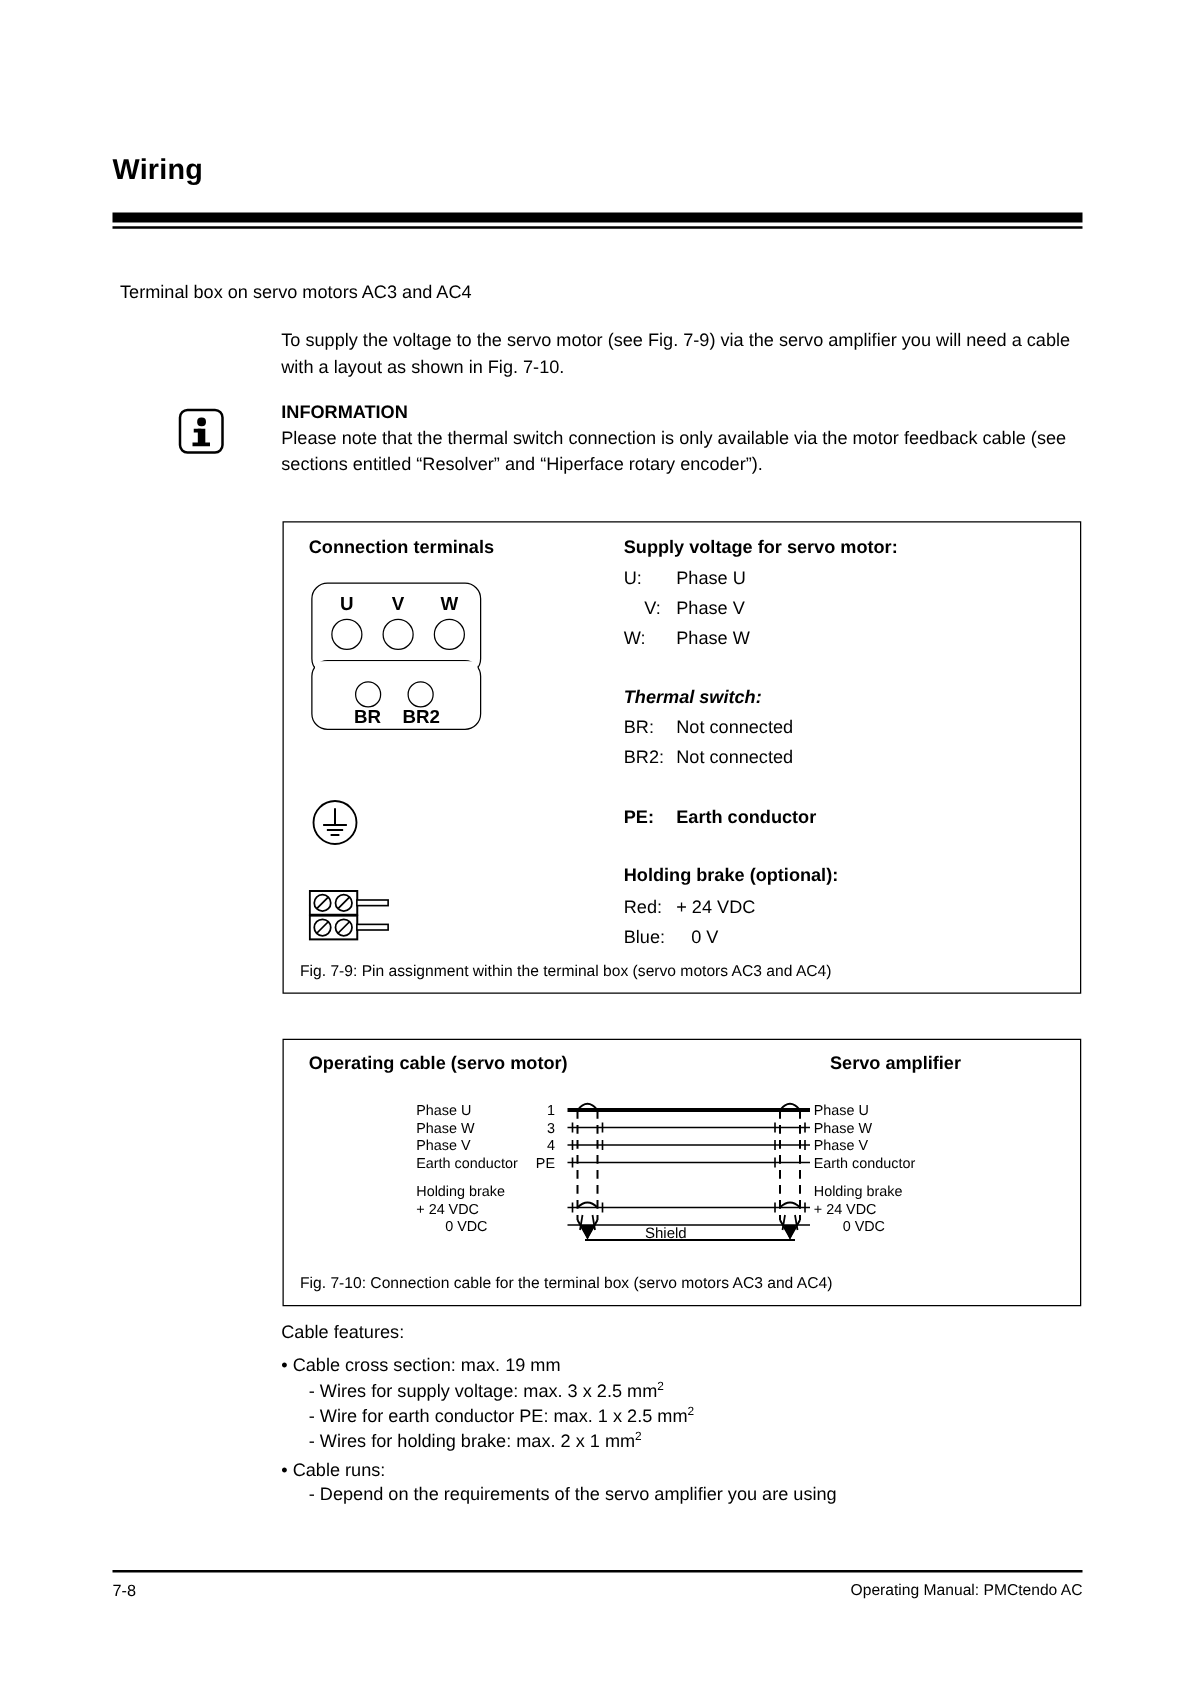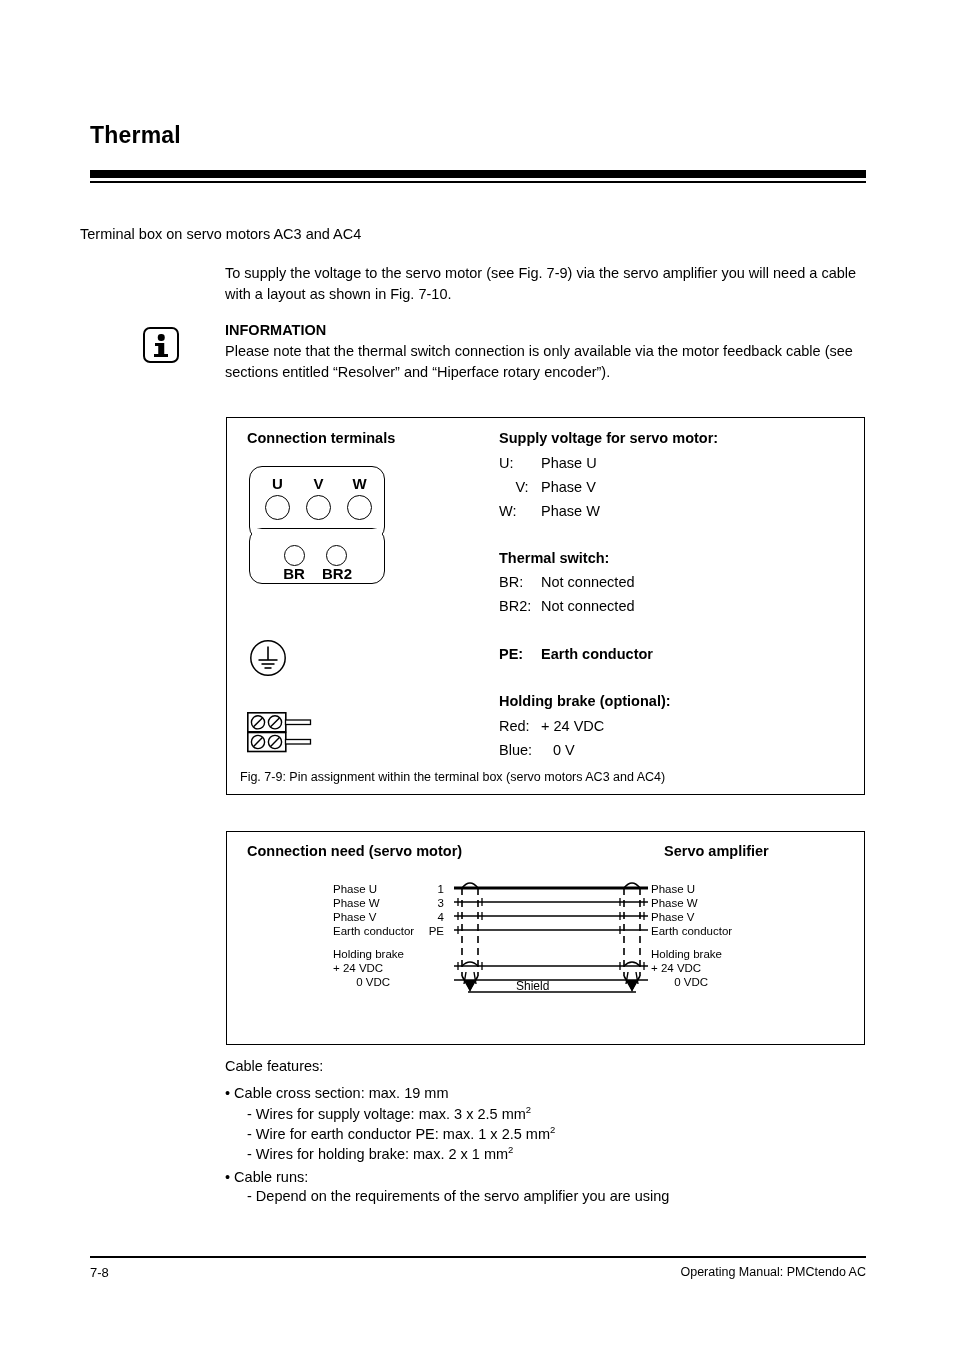--- a/index.html
+++ b/index.html
@@ -41,21 +41,21 @@
     left: 90px;
     top: 181px;
     width: 776px;
     height: 1.5px;
     background: #000000;
   }
 
   
   .lead-line {
     position: absolute;
-    left: 80px;
+    left: 96px;
     top: 226px;
     font-size: 14.5px;
   }
   .intro-para {
     position: absolute;
     left: 225px;
     top: 263px;
     width: 648px;
     font-size: 14.5px;
     line-height: 21px;
@@ -264,21 +264,21 @@
     right: 88px;
     top: 1265px;
     font-size: 12.5px;
   }
 </style>
 </head>
 <body>
 
 <div class="page">
 
-  <div class="chapter-title">Thermal</div>
+  <div class="chapter-title">Wiring</div>
   <div class="header-rule-thick"></div>
   <div class="header-rule-thin"></div>
 
   <div class="lead-line">Terminal box on servo motors AC3 and AC4</div>
   <div class="intro-para">To supply the voltage to the servo motor (see Fig. 7-9) via the servo amplifier you will need a cable with a layout as shown in Fig. 7-10.</div>
 
   <div class="info-icon">
     <div class="dot"></div>
     <div class="serif"></div>
     <div class="stem"></div>
@@ -311,21 +311,21 @@
   <div class="kv-row" style="left:499px; top:455px;">
     <span class="k">U:</span><span class="v">Phase U</span>
   </div>
   <div class="kv-row" style="left:503px; top:479px;text-align:center;">
     <span class="k" style="width:38px;">V:</span><span class="v">Phase V</span>
   </div>
   <div class="kv-row" style="left:499px; top:503px;">
     <span class="k">W:</span><span class="v">Phase W</span>
   </div>
 
-  <div class="col-head" style="left:499px; top:550px;">Thermal switch:</div>
+  <div class="col-head" style="left:499px; top:550px;font-style:italic;">Thermal switch:</div>
   <div class="kv-row" style="left:499px; top:574px;">
     <span class="k">BR:</span><span class="v">Not connected</span>
   </div>
   <div class="kv-row" style="left:499px; top:598px;">
     <span class="k">BR2:</span><span class="v">Not connected</span>
   </div>
 
   <div class="earth">
     <svg width="38" height="38" viewBox="0 0 38 38">
       <circle cx="19" cy="19" r="17.2" fill="#fff" stroke="#000" stroke-width="1.5"></circle>
@@ -362,21 +362,21 @@
     <span class="k">Red:</span><span class="v">+ 24 VDC</span>
   </div>
   <div class="kv-row" style="left:499px; top:742px;">
     <span class="k" style="width:54px;">Blue:</span><span class="v">0 V</span>
   </div>
 
   <div class="fig-caption" style="left:240px; top:770px;">Fig. 7-9: Pin assignment within the terminal box (servo motors AC3 and AC4)</div>
 
   <div class="fig-box" id="fig710"></div>
 
-  <div class="cab-head" style="left:247px; top:843px;">Connection need (servo motor)</div>
+  <div class="cab-head" style="left:247px; top:843px;">Operating cable (servo motor)</div>
   <div class="cab-head" style="left:664px; top:843px;">Servo amplifier</div>
 
   <div class="cab-label" style="left:333px; top:883px;">Phase U</div>
   <div class="cab-label" style="left:333px; top:897px;">Phase W</div>
   <div class="cab-label" style="left:333px; top:911px;">Phase V</div>
   <div class="cab-label" style="left:333px; top:925px;">Earth conductor</div>
 
   <div class="cab-label r" style="left:412px; top:883px; width:32px;">1</div>
   <div class="cab-label r" style="left:412px; top:897px; width:32px;">3</div>
   <div class="cab-label r" style="left:412px; top:911px; width:32px;">4</div>
@@ -440,20 +440,21 @@
       <line x1="178" y1="12" x2="178" y2="100" stroke="#000" stroke-width="1.6" stroke-dasharray="7 5"></line>
       <line x1="194" y1="12" x2="194" y2="100" stroke="#000" stroke-width="1.6" stroke-dasharray="7 5"></line>
       <path d="M178 100 L186 114 L194 100" fill="none" stroke="#000" stroke-width="1.6"></path>
       <path d="M181 104 L186 116 L191 104 Z" fill="#000"></path>
       <line x1="182" y1="96" x2="180" y2="108" stroke="#000" stroke-width="1.4"></line>
       <line x1="190" y1="96" x2="192" y2="108" stroke="#000" stroke-width="1.4"></line>
     </svg>
   </div>
   <div class="cab-label" style="left:516px; top:979px; font-size:12px;">Shield</div>
 
+  <div class="fig-caption" style="left:240px; top:1019px;">Fig. 7-10: Connection cable for the terminal box (servo motors AC3 and AC4)</div>
 
   <div class="body-line" style="left:225px; top:1058px;">Cable features:</div>
   <div class="body-line" style="left:225px; top:1085px;">• Cable cross section: max. 19 mm</div>
   <div class="body-line" style="left:247px; top:1104px;">
     <span>-  Wires for supply voltage: max. 3 x 2.5 mm</span><sup>2</sup>
   </div>
   <div class="body-line" style="left:247px; top:1124px;">
     <span>-  Wire for earth conductor PE: max. 1 x 2.5 mm</span><sup>2</sup>
   </div>
   <div class="body-line" style="left:247px; top:1144px;">

